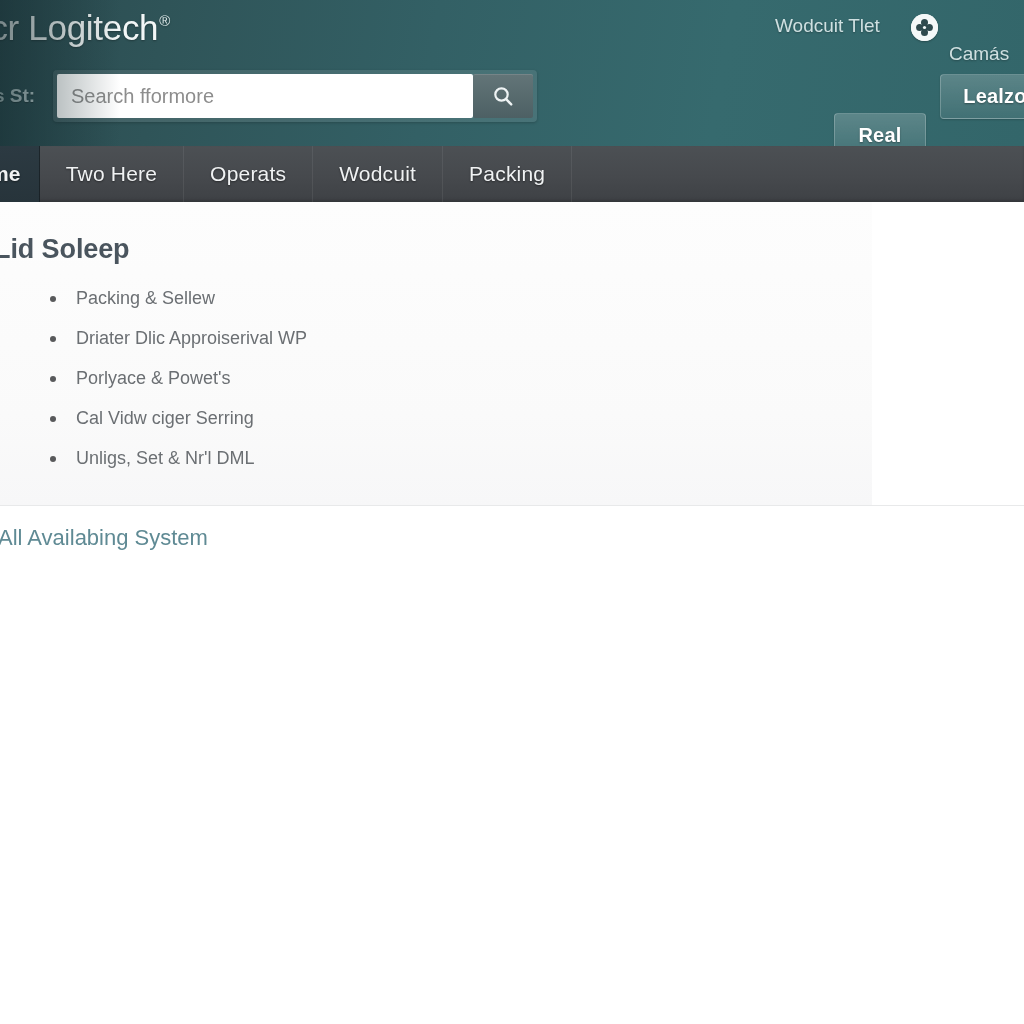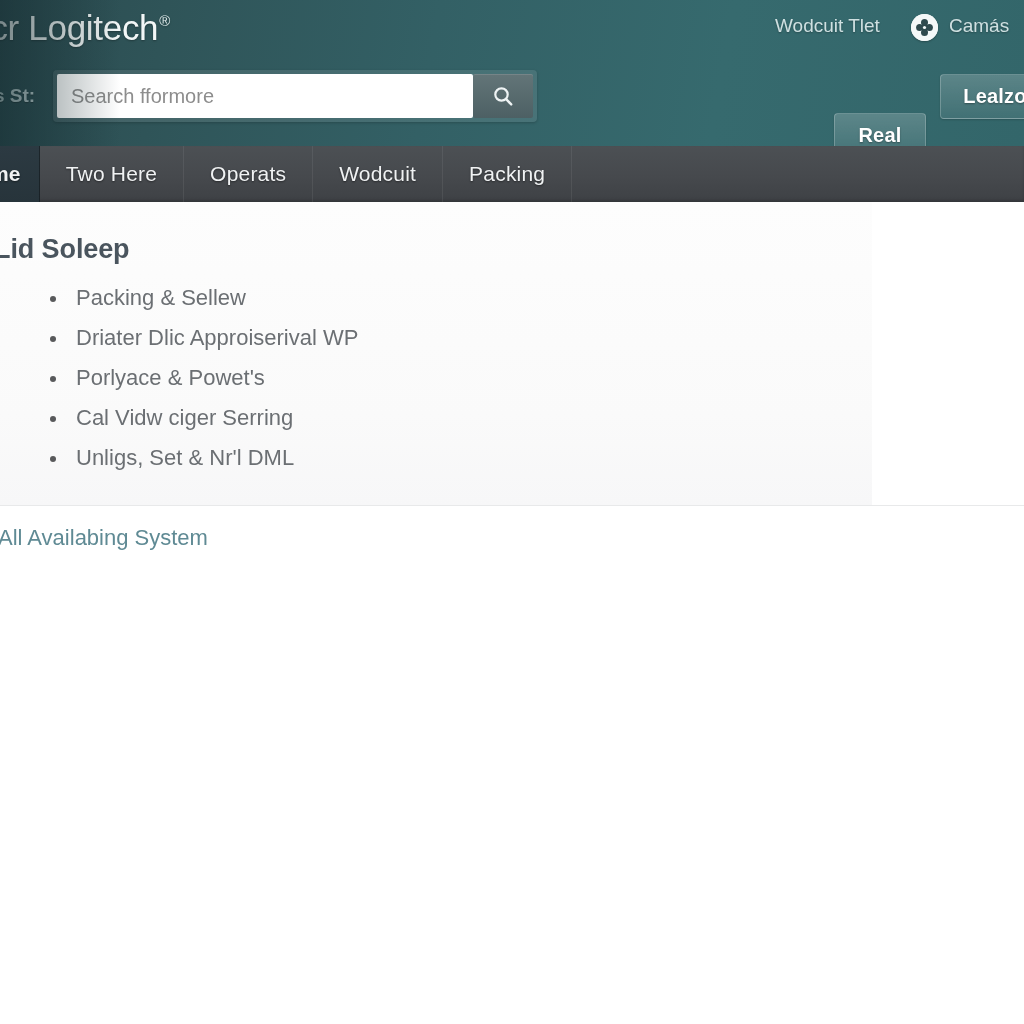--- a/index.html
+++ b/index.html
@@ -67,21 +67,21 @@
 
   .util-link {
     position: absolute;
     top: 15px;
     font-size: 19px;
     color: #cfe0e1;
     white-space: nowrap;
     text-shadow: 0 1px 2px rgba(0,0,0,.28);
   }
   .util-link.first { left: 738px; margin-left: 37px; }
-  .util-link.second { left: 949px; }
+  .util-link.second { left: 949px; margin-top: 28px; }
 
   .badge-icon {
     position: absolute;
     left: 911px;
     top: 14px;
     width: 27px;
     height: 27px;
     border-radius: 50%;
     background: #f4f8f8;
     box-shadow: 0 1px 2px rgba(0,0,0,.3);
@@ -237,21 +237,21 @@
     top: 76px;
     margin: 0;
     padding: 0;
     list-style: none;
   }
   .bullets li {
     position: relative;
     height: 40px;
     line-height: 40px;
     padding-left: 76px;
-    font-size: 22px;
+    font-size: 18px;
     color: #6b6f73;
     white-space: nowrap;
   }
   .bullets li:before {
     content: "";
     position: absolute;
     left: 50px;
     top: 18px;
     width: 6px;
     height: 6px;

